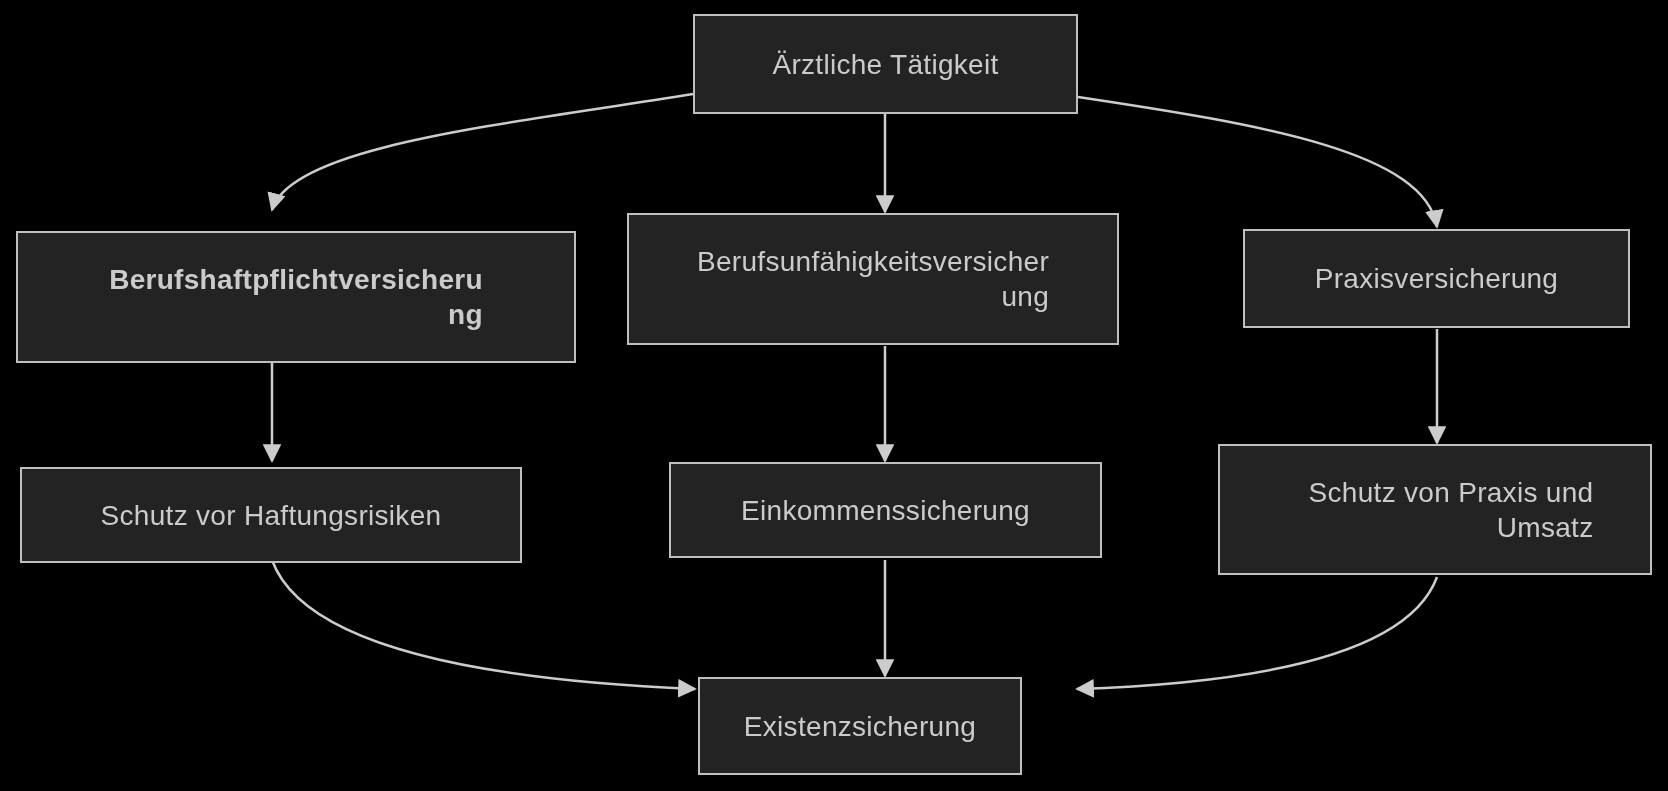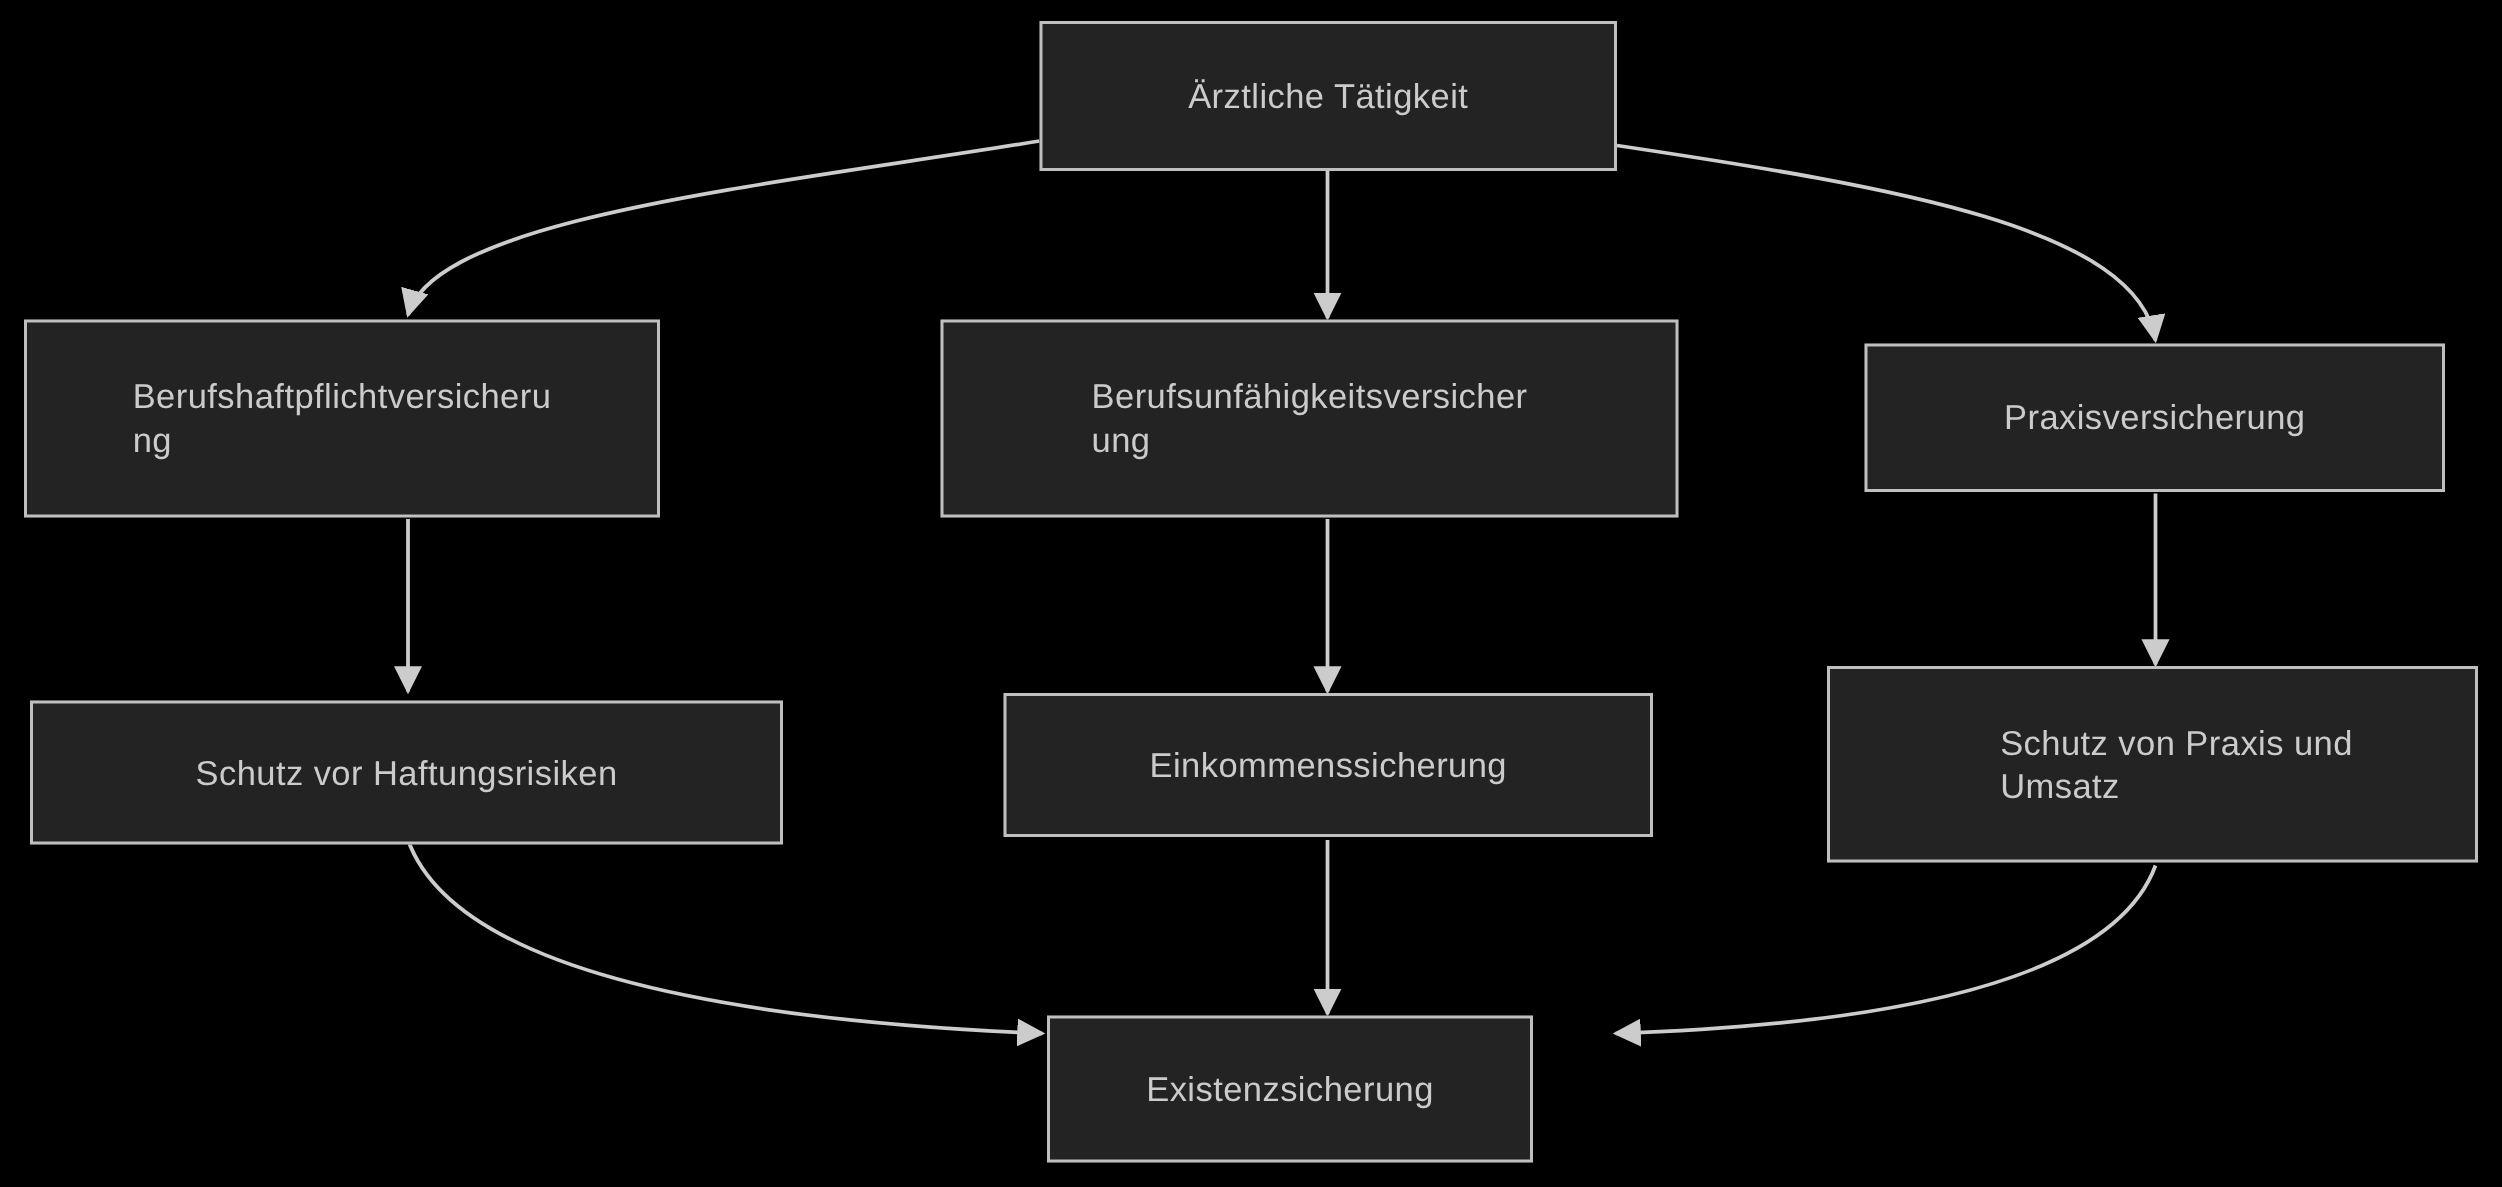--- a/index.html
+++ b/index.html
@@ -31,22 +31,22 @@
   }
   .node {
     position: absolute;
     box-sizing: border-box;
     background: var(--node-fill, #232323);
     border: 2px solid var(--node-border, #bfbfbf);
     color: var(--node-text, #cbcbcb);
     display: flex;
     align-items: center;
     justify-content: center;
-    text-align: left;
-    font-size: 23px;
+    text-align: right;
+    font-size: 28px;
     line-height: 1.25;
     letter-spacing: 0.3px;
   }
   .node .label {
     white-space: pre-line;
     padding: 0 8px;
   }
 </style>
 </head>
 <body>
@@ -70,21 +70,21 @@
 
     <path class="edge" marker-end="url(#arrow)" d="M 272 560 C 298 632, 430 678, 695 689"></path>
     <path class="edge" marker-end="url(#arrow)" d="M 885 560 V 676"></path>
     <path class="edge" marker-end="url(#arrow)" d="M 1437 577 C 1412 645, 1290 682, 1077 689"></path>
   </svg>
 
   <div class="node" style="left:693px; top:14px; width:385px; height:100px;">
     <span class="label">Ärztliche Tätigkeit</span>
   </div>
 
-  <div class="node" style="left:16px; top:213px; width:424px; height:132px;">
+  <div class="node" style="left:16px; top:231px; width:560px; height:132px;font-weight:bold;">
     <span class="label">Berufshaftpflichtversicheru
 ng</span>
   </div>
 
   <div class="node" style="left:627px; top:213px; width:492px; height:132px;">
     <span class="label">Berufsunfähigkeitsversicher
 ung</span>
   </div>
 
   <div class="node" style="left:1243px; top:229px; width:387px; height:99px;">

